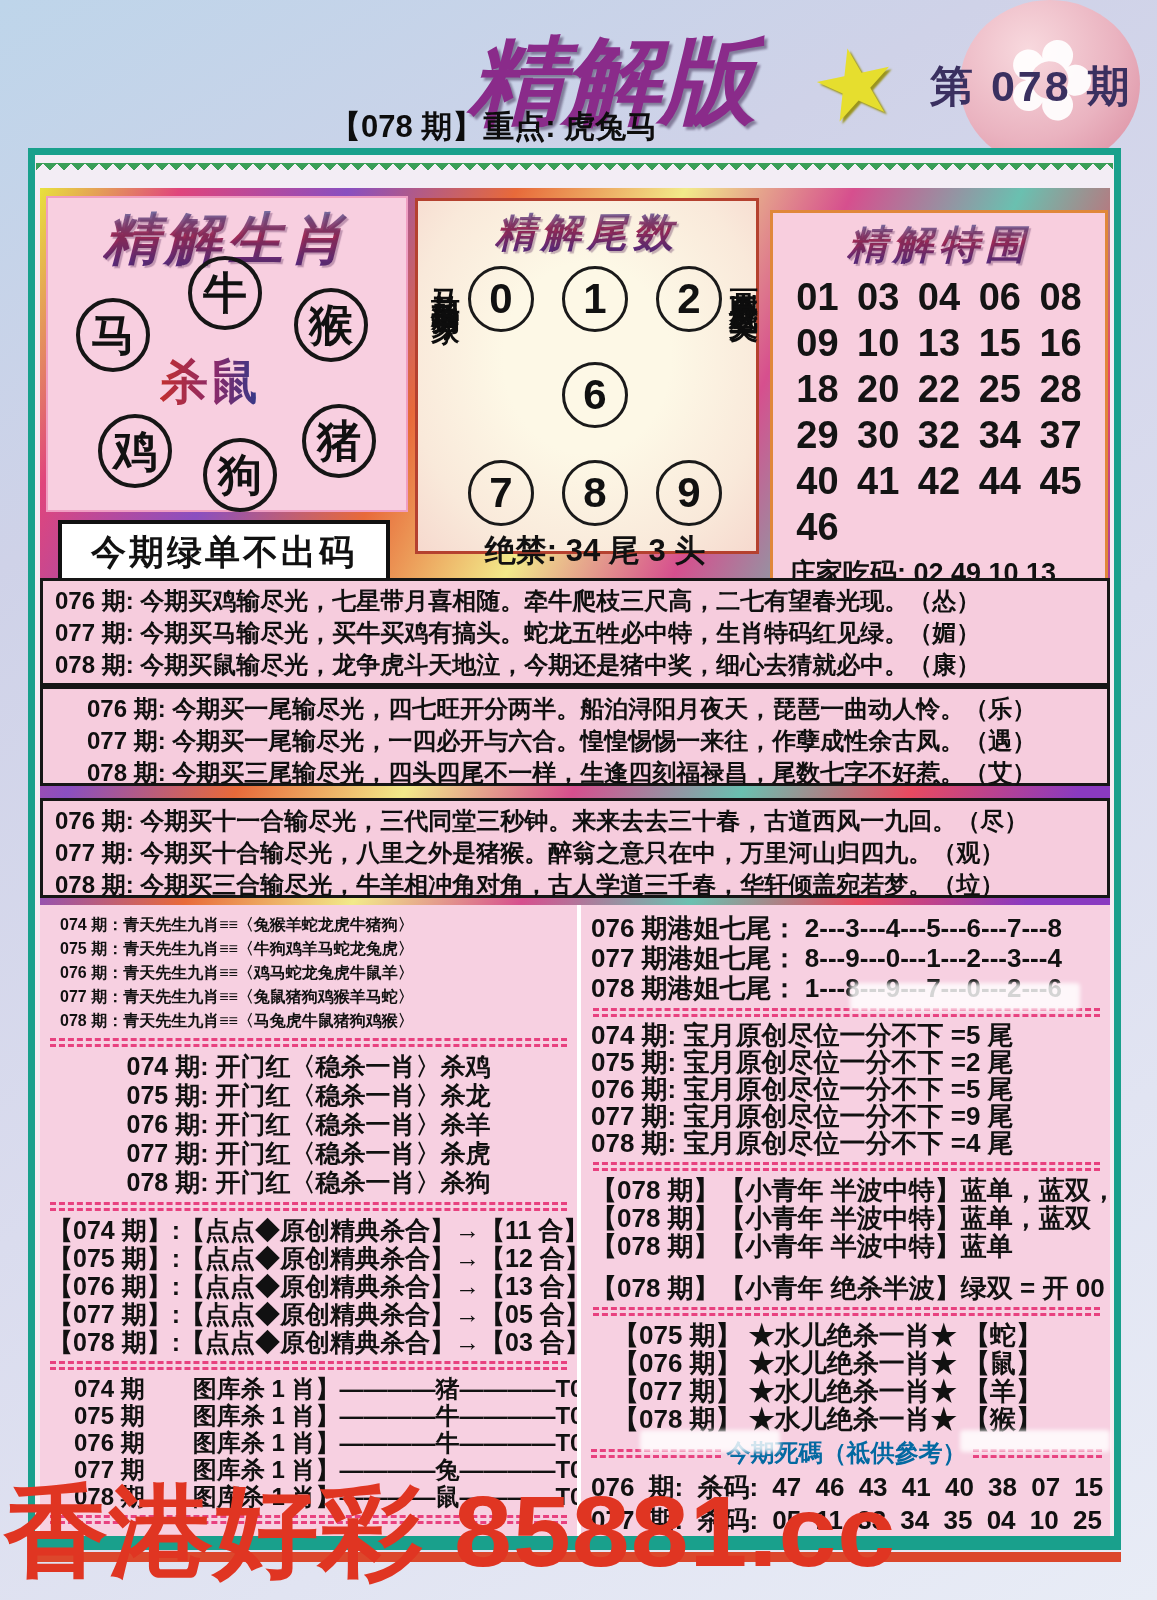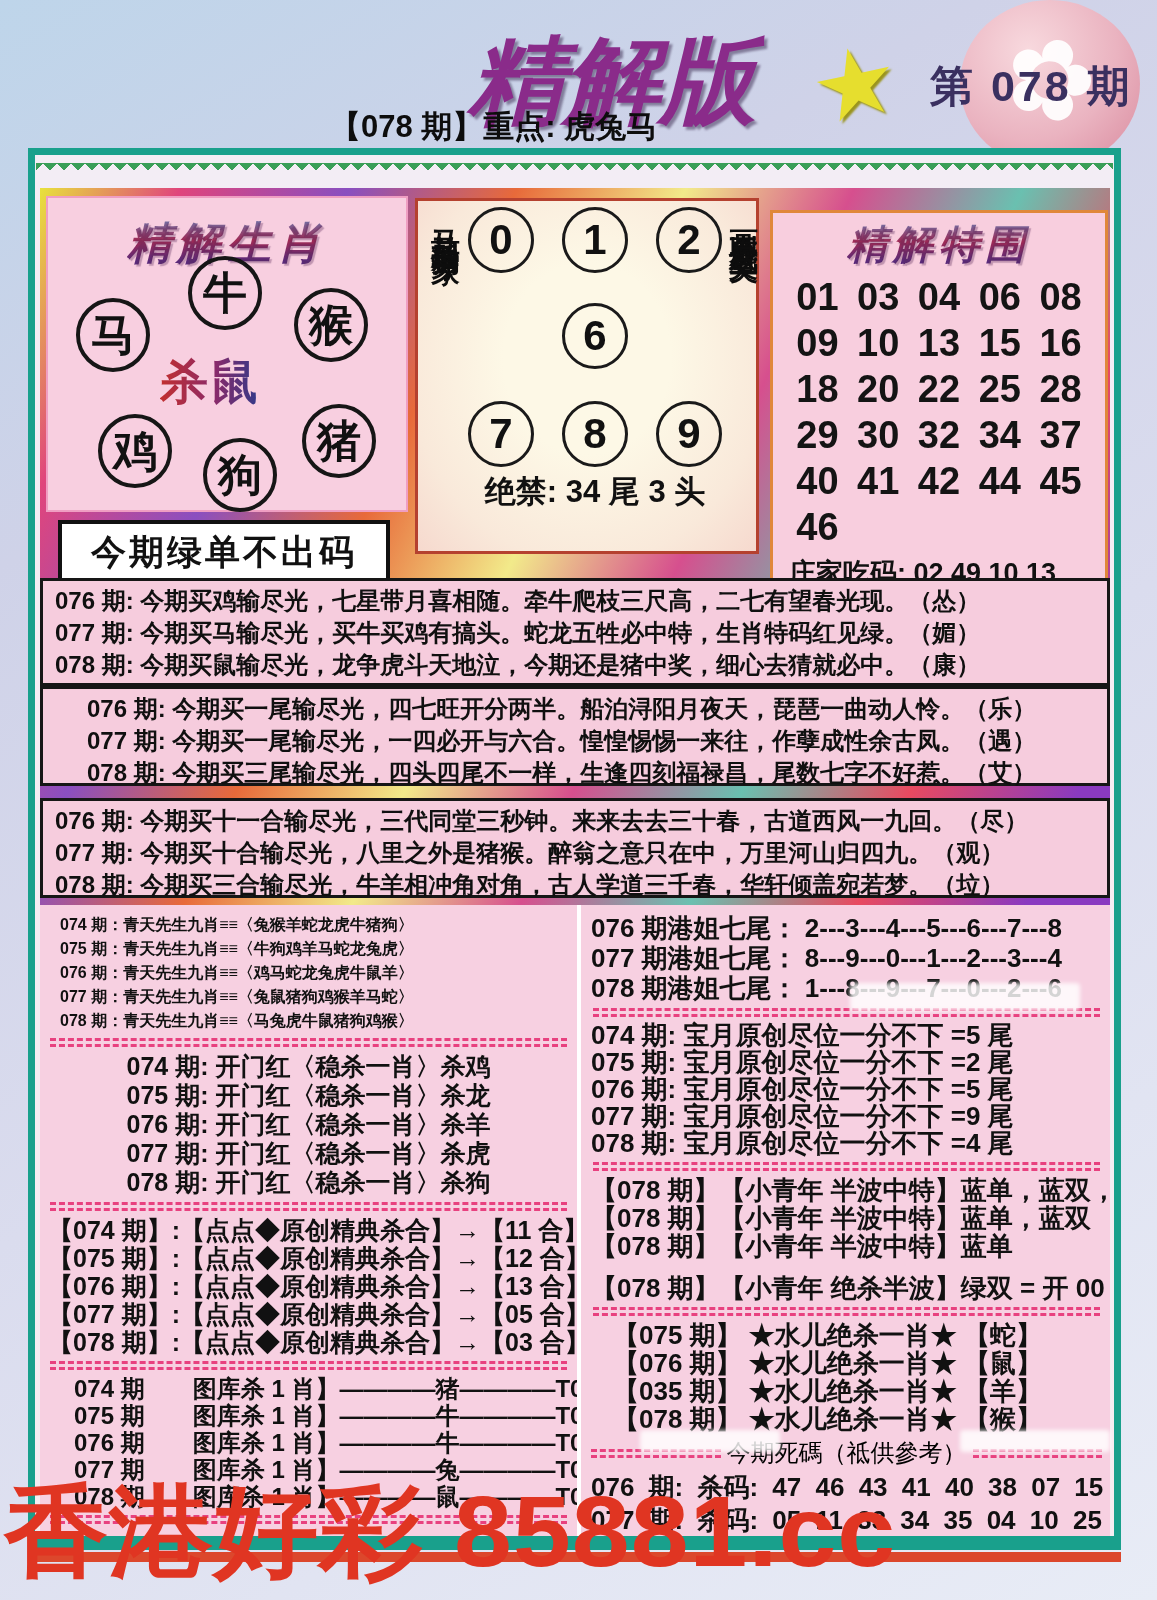--- a/index.html
+++ b/index.html
@@ -31,21 +31,21 @@
   
   .gtitle{display:inline-block;font-weight:bold;font-style:italic;font-family:"Liberation Serif",serif;
     color:#7d2450;text-shadow:2px 2px 1px rgba(90,40,90,.35);letter-spacing:6px;}
   @supports ((-webkit-background-clip:text)){
     .gtitle{background-image:linear-gradient(180deg,#6a7ab0 5%,#a02a55 45%,#5a2a7a 80%);
       -webkit-background-clip:text;color:transparent;}
   }
   
   .zbox{position:absolute;left:46px;top:196px;width:358px;height:312px;background:#f8cfe0;
     border:2px solid #ef9ec2;text-align:center;}
-  .zbox .gtitle{font-size:44px;margin-top:16px;}
+  .zbox .gtitle{font-size:56px;margin-top:4px;}
   .zcircle{position:absolute;width:66px;height:66px;border:4px solid #161616;border-radius:50%;
     font-size:44px;font-weight:bold;line-height:66px;text-align:center;color:#111;}
   .zkill{position:absolute;font-size:48px;font-weight:bold;letter-spacing:2px;color:#b03040;
     text-shadow:1px 1px 0 #333;}
   @supports ((-webkit-background-clip:text)){
     .zkill{background-image:linear-gradient(90deg,#c22f2f,#8a2a6a 55%,#2f3a8a);
       -webkit-background-clip:text;color:transparent;text-shadow:none;}
   }
   .znote{position:absolute;left:58px;top:520px;width:312px;background:#fff;border:4px solid #111;
     font-size:35px;font-weight:bold;letter-spacing:3px;padding:5px 6px;text-align:center;}
@@ -86,21 +86,21 @@
   .l-combo{font-size:25px;font-weight:bold;line-height:28px;white-space:nowrap;}
   .l-tuku{font-size:24px;font-weight:bold;line-height:27px;padding-left:26px;white-space:nowrap;}
   .r-tail{font-size:26px;font-weight:bold;line-height:30px;white-space:nowrap;}
   .r-bao{font-size:26px;font-weight:bold;line-height:27px;white-space:nowrap;}
   .r-half{font-size:26px;font-weight:bold;line-height:28px;white-space:nowrap;}
   .r-abs{font-size:26px;font-weight:bold;line-height:28px;margin-top:14px;white-space:nowrap;}
   .r-shui{font-size:26px;font-weight:bold;line-height:28px;padding-left:22px;white-space:nowrap;}
   .r-code{font-size:26px;font-weight:bold;line-height:33px;word-spacing:7px;white-space:nowrap;}
   .deadsep{display:flex;align-items:center;margin:4px 0 2px;}
   .deadsep .dash{flex:1;border-top:3px dashed #e8417f;border-bottom:3px dashed #e8417f;height:3px;}
-  .deadsep .dtitle{font-size:24px;font-weight:normal;color:#000000;padding:0 6px;white-space:nowrap;}
+  .deadsep .dtitle{font-size:24px;font-weight:bold;color:#0369a1;padding:0 6px;white-space:nowrap;}
   .smudge{position:absolute;background:rgba(255,255,255,.82);filter:blur(2px);border-radius:4px;}
   
   .watermark{position:absolute;left:4px;top:1466px;z-index:9;font-size:100px;font-weight:bold;
     color:#e03522;white-space:nowrap;letter-spacing:1px;transform:scaleX(1.04);transform-origin:left;}
 </style>
 </head>
 <body>
 
 <div class="page">
 
@@ -122,20 +122,21 @@
     <span class="zcircle" style="left:140px;top:58px;">牛</span>
     <span class="zcircle" style="left:246px;top:90px;">猴</span>
     <span class="zkill" style="left:112px;top:152px;text-decoration:underline;">杀鼠</span>
     <span class="zcircle" style="left:50px;top:216px;">鸡</span>
     <span class="zcircle" style="left:155px;top:240px;">狗</span>
     <span class="zcircle" style="left:254px;top:206px;">猪</span>
   </div>
   <div class="znote">今期绿单不出码</div>
 
   <div class="tbox">
+    <span class="gtitle">精解尾数</span>
     <div class="tbody">
       <div class="vtext">马前马后狗守家</div>
       <div class="tcircles">
         <div class="trow" style="margin-top:6px;">
           <span class="tcircle">0</span>
           <span class="tcircle">1</span>
           <span class="tcircle">2</span>
         </div>
         <div class="trow" style="margin-top:30px;">
           <span class="tcircle">6</span>
@@ -238,21 +239,21 @@
       <div class="r-bao">077 期:  宝月原创尽位一分不下 =9 尾</div>
       <div class="r-bao">078 期:  宝月原创尽位一分不下 =4 尾</div>
       <div class="sep"></div>
       <div class="r-half">【078 期】【小青年 半波中特】蓝单，蓝双，红双 === 开</div>
       <div class="r-half">【078 期】【小青年 半波中特】蓝单，蓝双</div>
       <div class="r-half">【078 期】【小青年 半波中特】蓝单</div>
       <div class="r-abs">【078 期】【小青年 绝杀半波】绿双 = 开 00 对</div>
       <div class="sep"></div>
       <div class="r-shui">【075 期】 ★水儿绝杀一肖★ 【蛇】</div>
       <div class="r-shui">【076 期】 ★水儿绝杀一肖★ 【鼠】</div>
-      <div class="r-shui">【035 期】 ★水儿绝杀一肖★ 【羊】</div>
+      <div class="r-shui">【077 期】 ★水儿绝杀一肖★ 【羊】</div>
       <div class="r-shui">【078 期】 ★水儿绝杀一肖★ 【猴】</div>
       <div class="deadsep">
         <div class="dash"></div>
         <span class="dtitle">今期死碼（祗供參考）</span>
         <div class="dash"></div>
       </div>
       <div class="r-code">076 期:  杀码:  47 46 43 41 40 38 07 15 32 45</div>
       <div class="r-code">077 期:  杀码:  05 11 33 34 35 04 10 25 30 46</div>
 
     </div>

